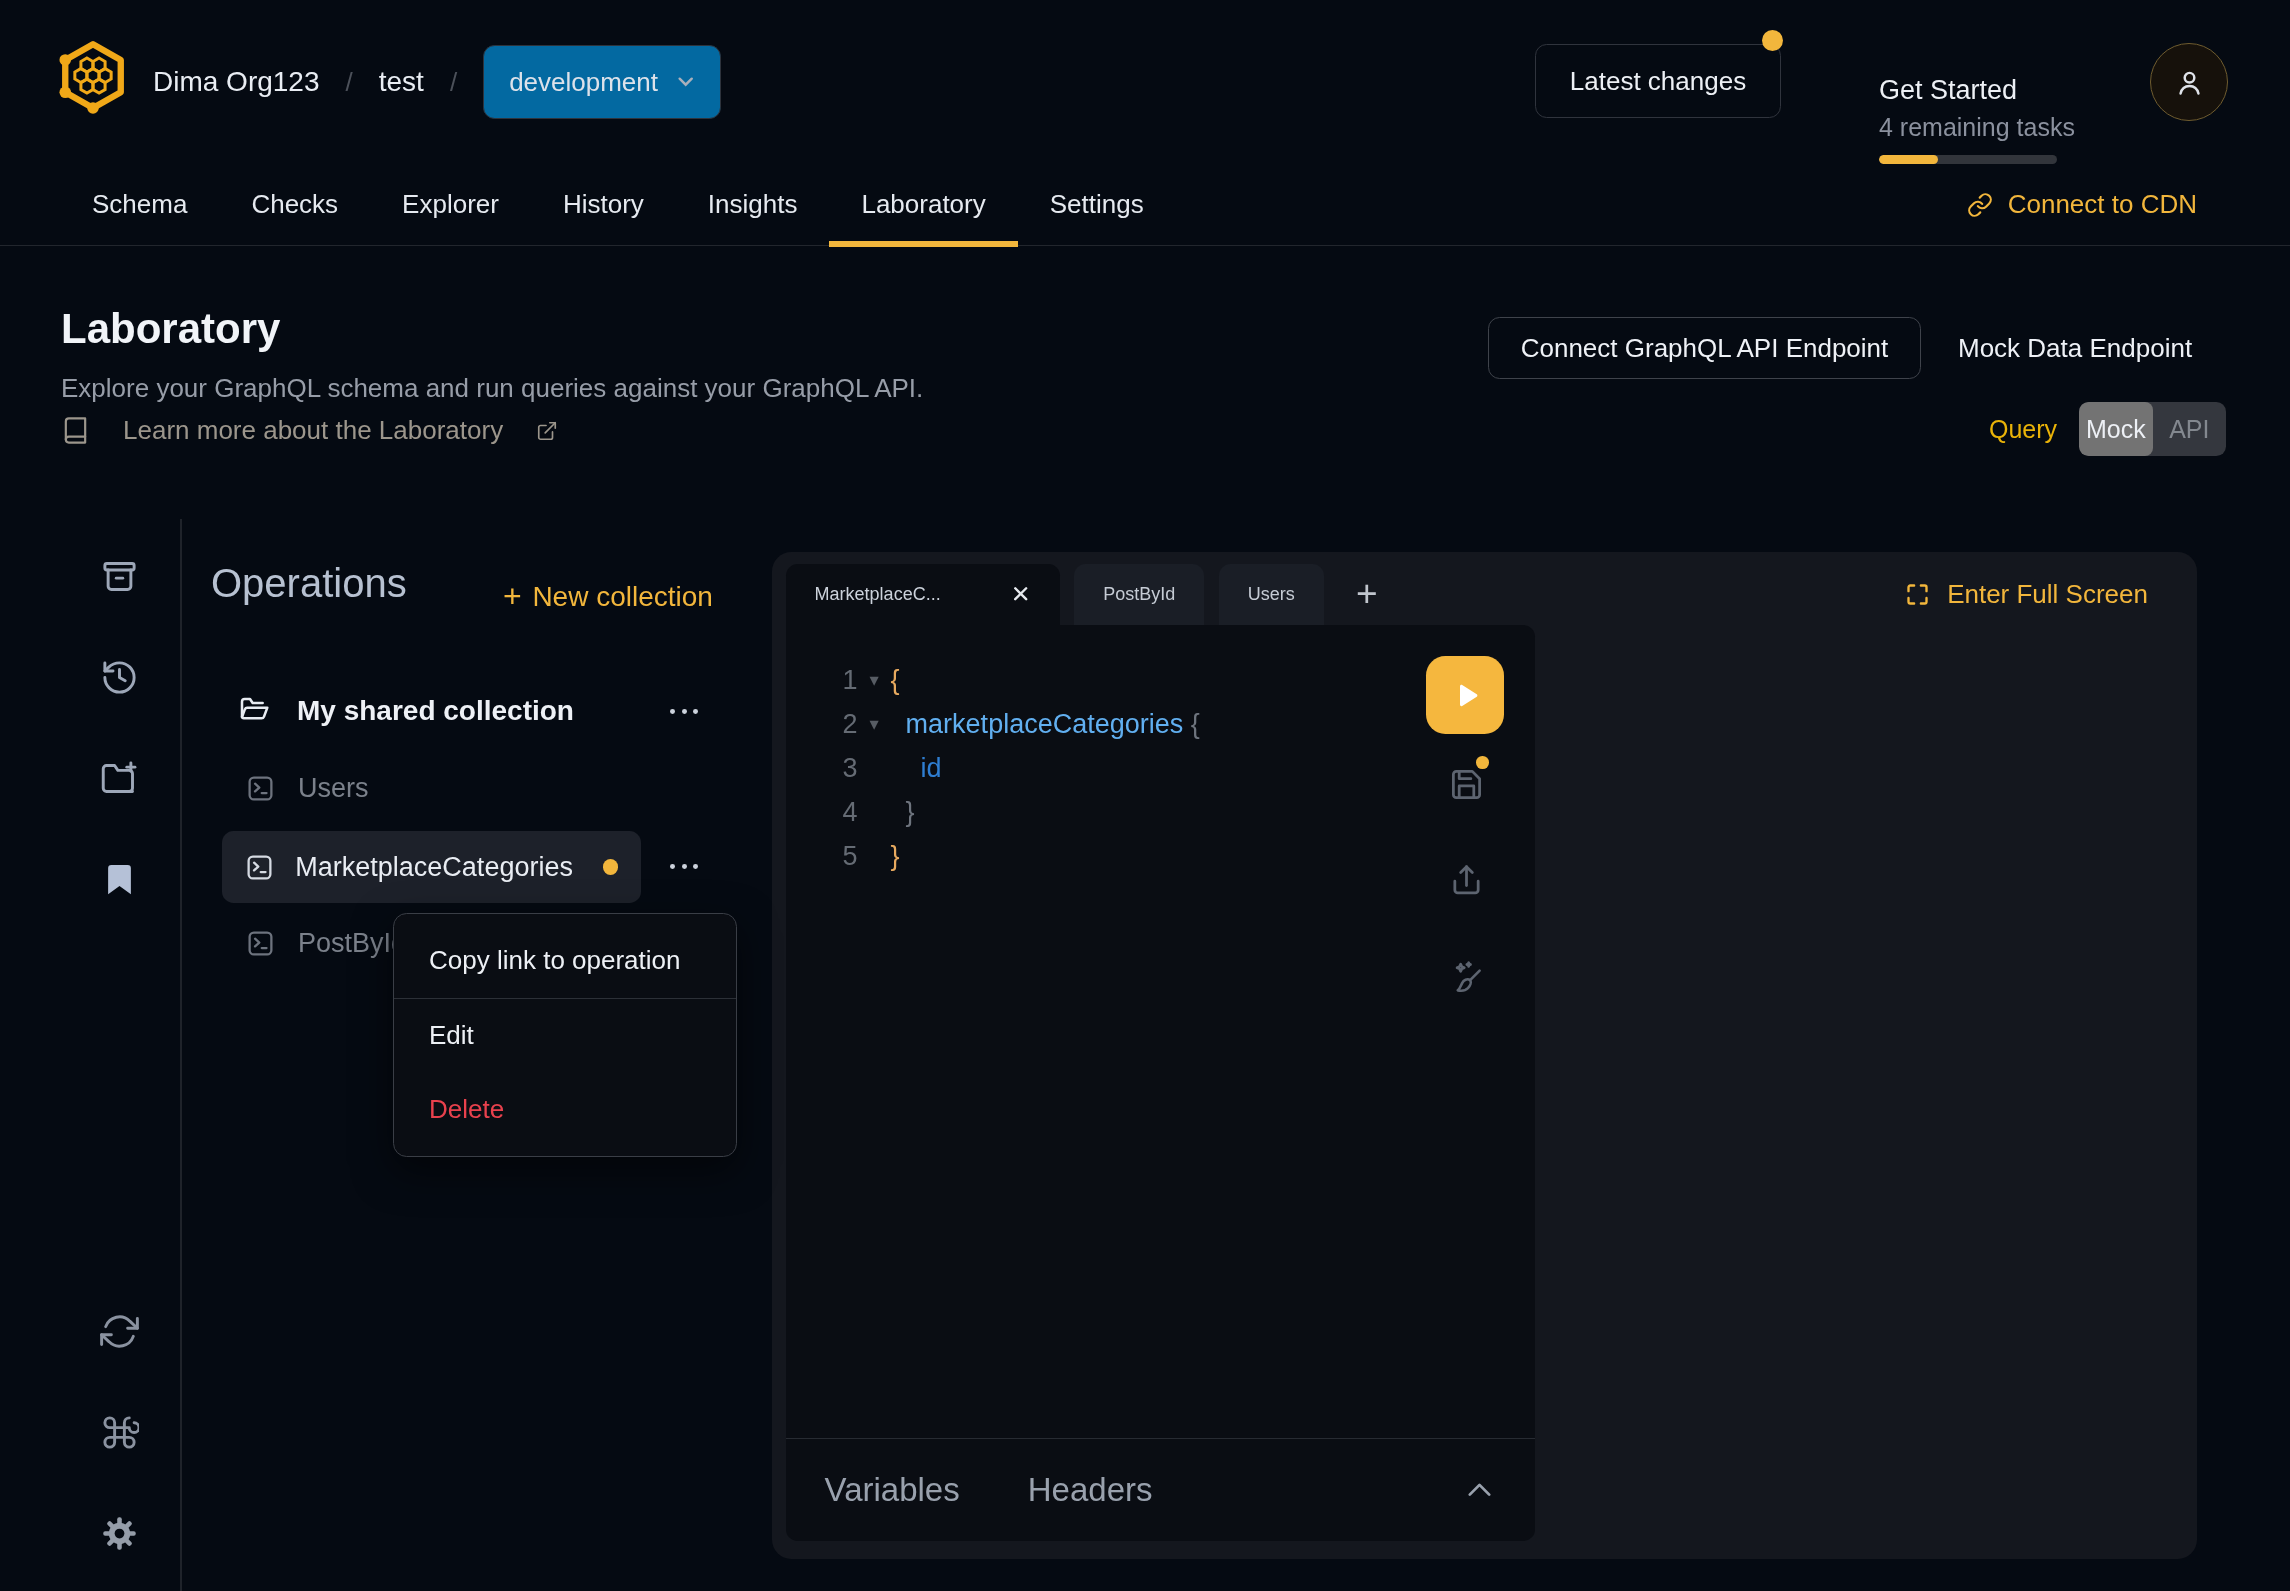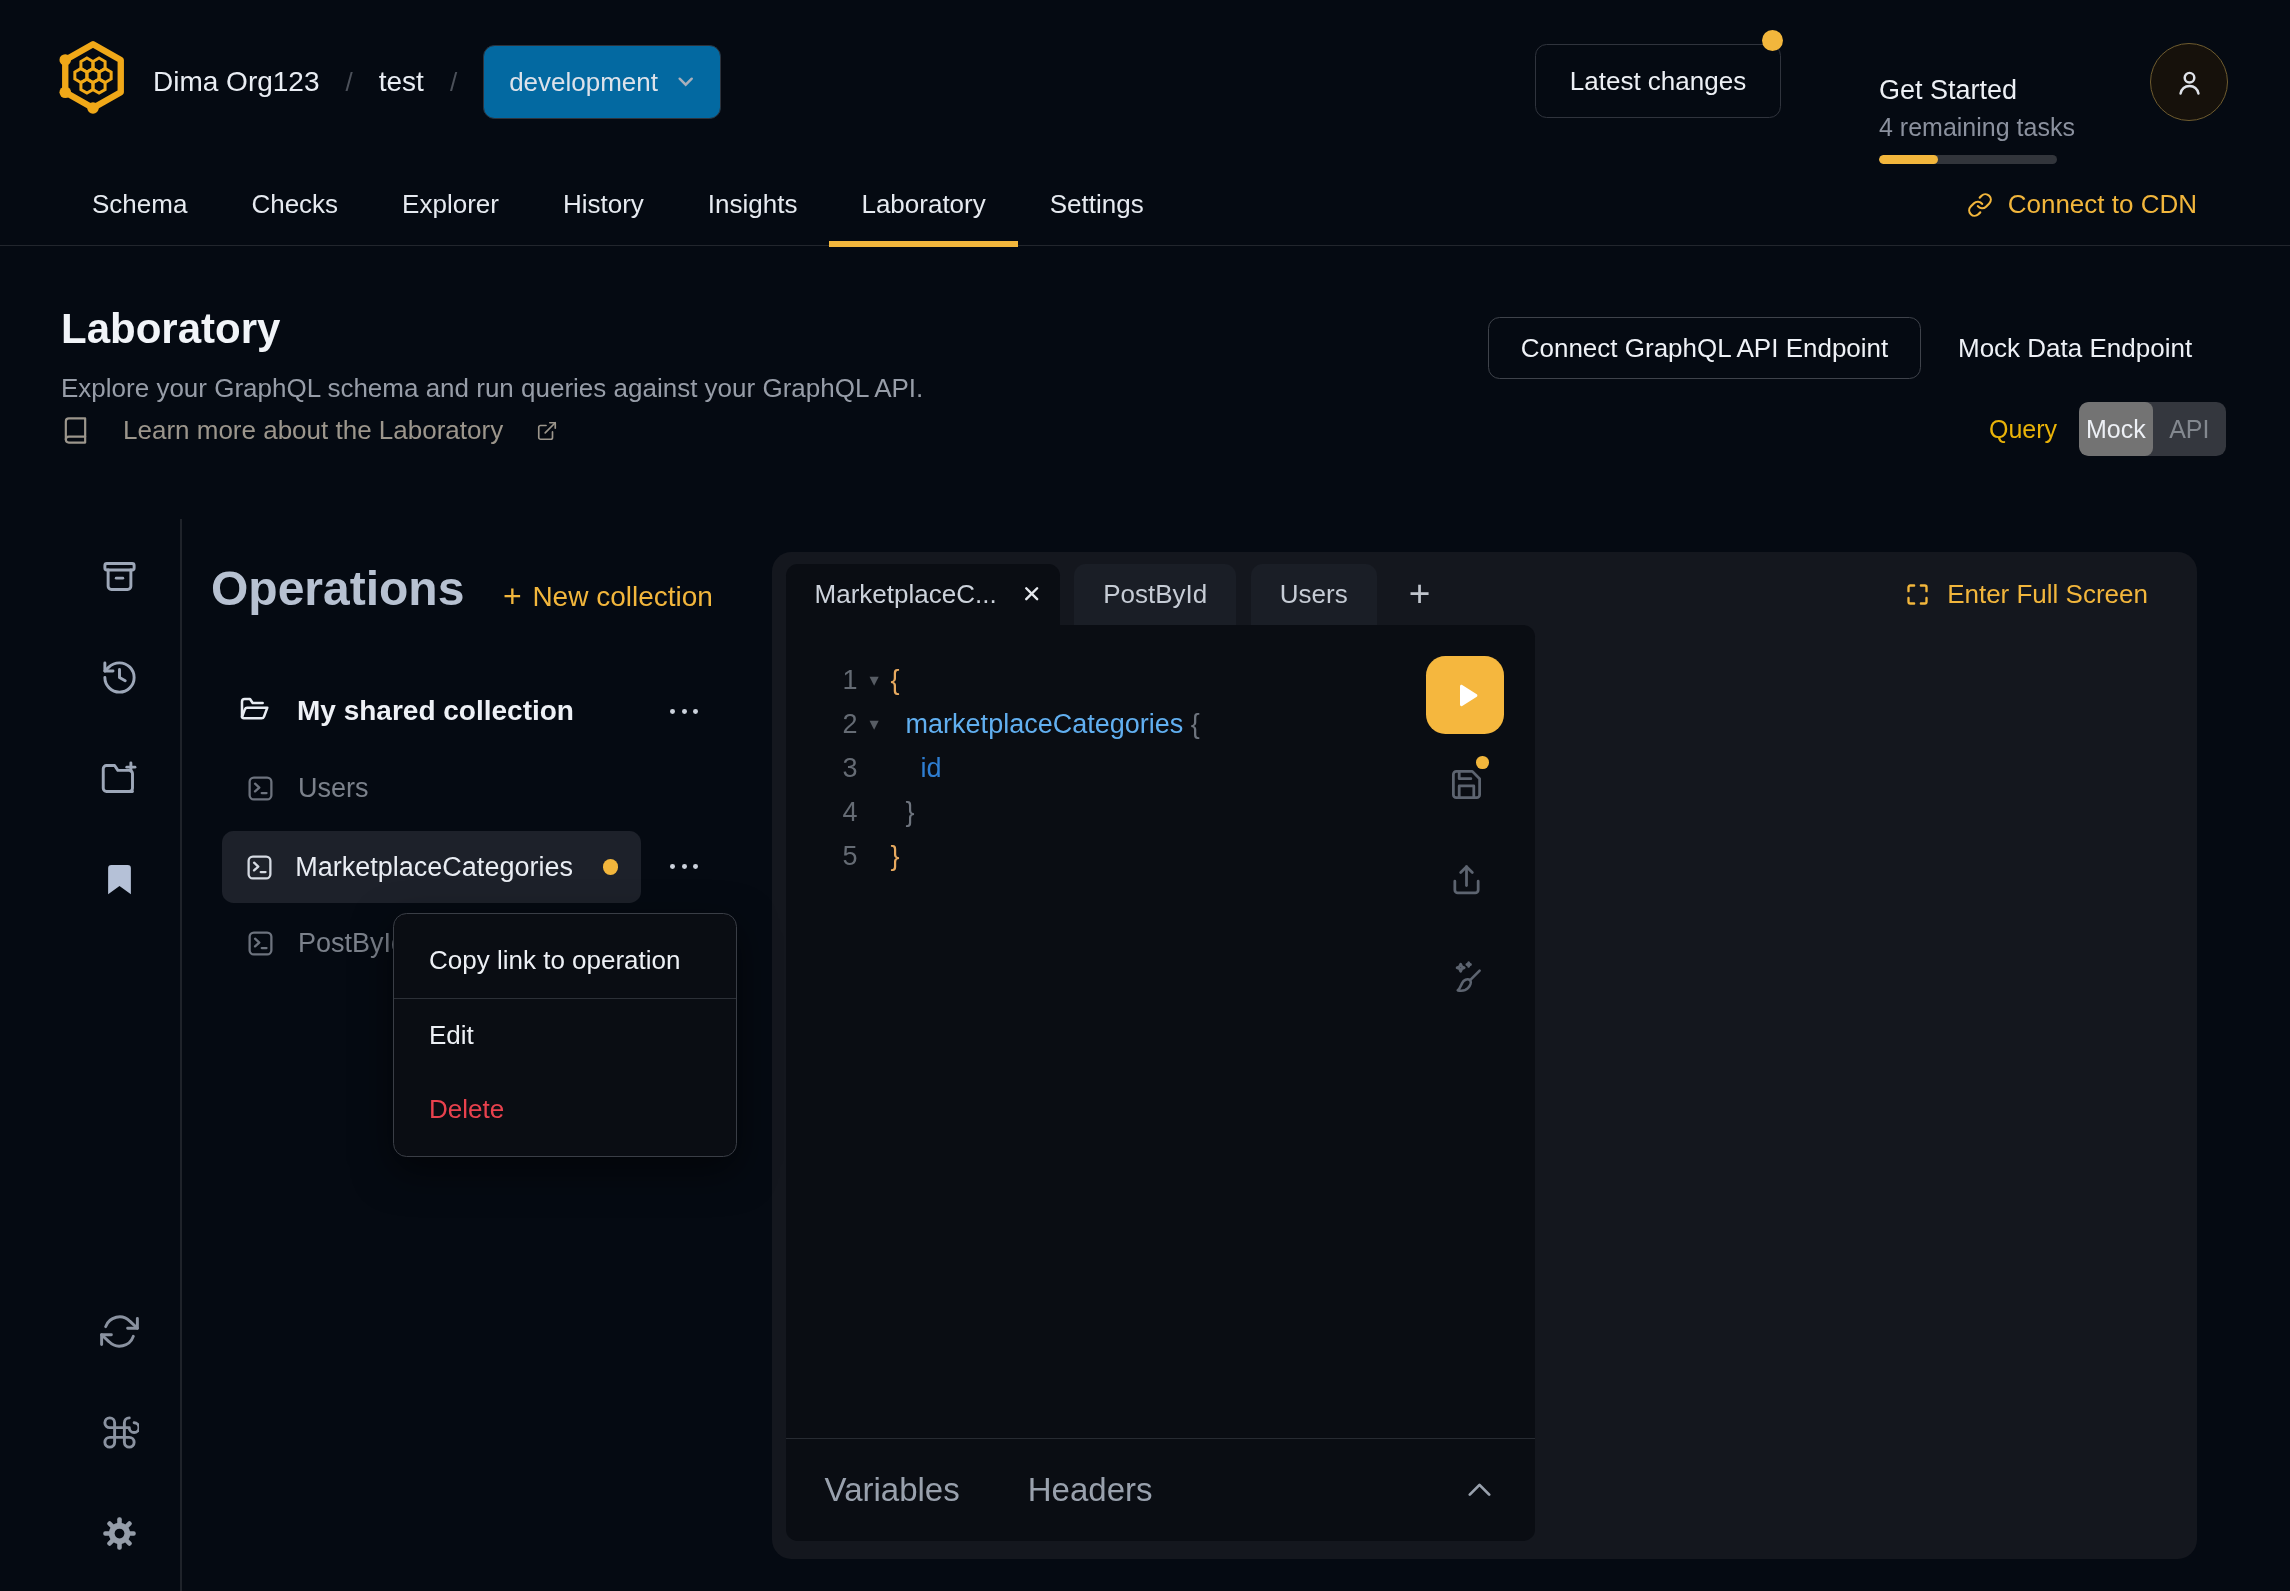--- a/index.html
+++ b/index.html
@@ -45,21 +45,21 @@
   .toggle{width:147px;height:54px;border-radius:9.7px;background:#34373e;display:flex;overflow:hidden;}
   .seg{flex:1;display:flex;align-items:center;justify-content:center;font-size:25px;}
   .seg.sel{background:#737373;color:#edf0f5;border-radius:8px;}
   .seg.unsel{color:#83888f;}
 
   
   .vdiv{left:180px;top:519px;bottom:0;width:1.5px;background:#1f232a;}
   .rail-ic{left:98px;width:43px;height:43px;display:flex;align-items:center;justify-content:center;}
 
   
-  .ops-title{left:211px;top:561px;font-size:48px;font-weight:700;color:#b7c1d1;}
+  .ops-title{left:211px;top:561px;font-size:40px;font-weight:400;color:#b7c1d1;}
   .newcol{left:503px;top:578px;display:flex;align-items:center;gap:10.7px;color:#f2b63c;}
   .newcol .plus{font-size:32px;font-weight:400;}
   .newcol .lab{font-size:28px;}
   .colrow{left:238px;top:684px;width:464px;height:54px;display:flex;align-items:center;color:#eef1f6;}
   .colrow .nm{margin-left:27px;font-size:28px;font-weight:600;}
   .dots{display:flex;gap:6.8px;align-items:center;}
   .dots i{width:4.9px;height:4.9px;border-radius:50%;background:#ccd2dc;}
   .oprow{display:flex;align-items:center;gap:23px;}
   .oprow .nm{font-size:27px;color:#7b818b;}
   .row-users{left:246px;top:763px;height:50px;}
@@ -74,21 +74,21 @@
   
   .menu{left:393px;top:913px;width:344px;background:#0a0d13;border:1.5px solid #3a3e46;border-radius:13.6px;
     box-shadow:0 13.6px 39px rgba(0,0,0,.55);z-index:50;padding:9.7px 0;}
   .menu-item{height:74px;display:flex;align-items:center;padding:0 35px;font-size:26px;color:#edf0f5;}
   .menu-div{border-top:1.5px solid #2c3037;}
   .menu-item.danger{color:#e8414d;}
 
   
   .panel{left:772px;top:552px;width:1425px;height:1007px;border-radius:19.4px;background:#14171e;}
   .etabs{position:absolute;left:13.6px;top:11.6px;height:61px;display:flex;gap:14.6px;}
-  .etab{padding:0 29px;border-radius:11.6px 11.6px 0 0;background:#1a1e26;color:#c6ccd5;font-size:26px;
+  .etab{padding:0 29px;border-radius:11.6px 11.6px 0 0;background:#1a1e26;color:#c6ccd5;font-size:18px;
     display:flex;align-items:center;gap:25px;}
   .etab.active{background:#0a0d13;color:#ccd2db;width:274px;justify-content:space-between;}
   .tab-plus{display:flex;align-items:center;padding:0 17.5px;color:#c0c5cd;font-size:37px;font-weight:300;}
   .fullscreen{position:absolute;right:49px;top:11.6px;height:61px;display:flex;align-items:center;gap:16.5px;
     color:#f2b63c;font-size:26px;}
   .editor-inner{position:absolute;left:13.6px;top:73px;width:749px;bottom:18.4px;background:#0a0d13;border-radius:0 11.6px 11.6px 11.6px;}
   .code{padding-top:33px;font-family:"DejaVu Sans Mono",monospace;font-size:27px;}
   .cline{display:flex;height:44px;line-height:44px;}
   .cline .ln{width:72px;text-align:right;color:#656b74;}
   .cline .fold{width:33px;text-align:center;color:#575c64;font-size:18.4px;}

